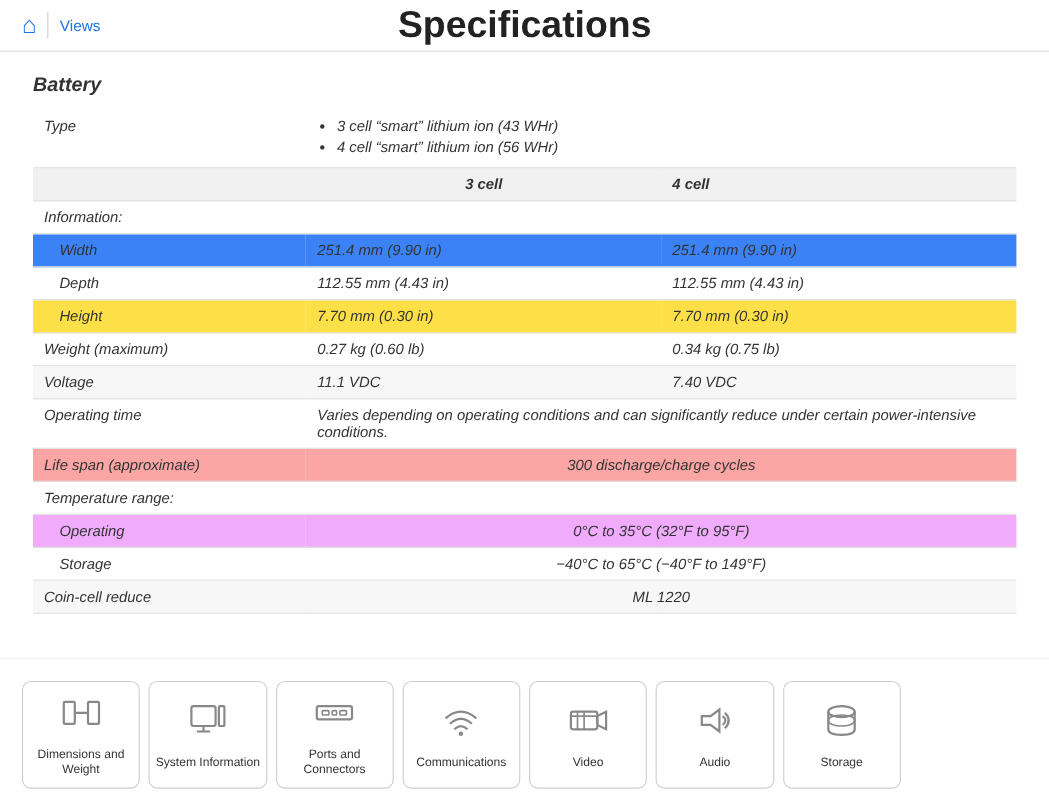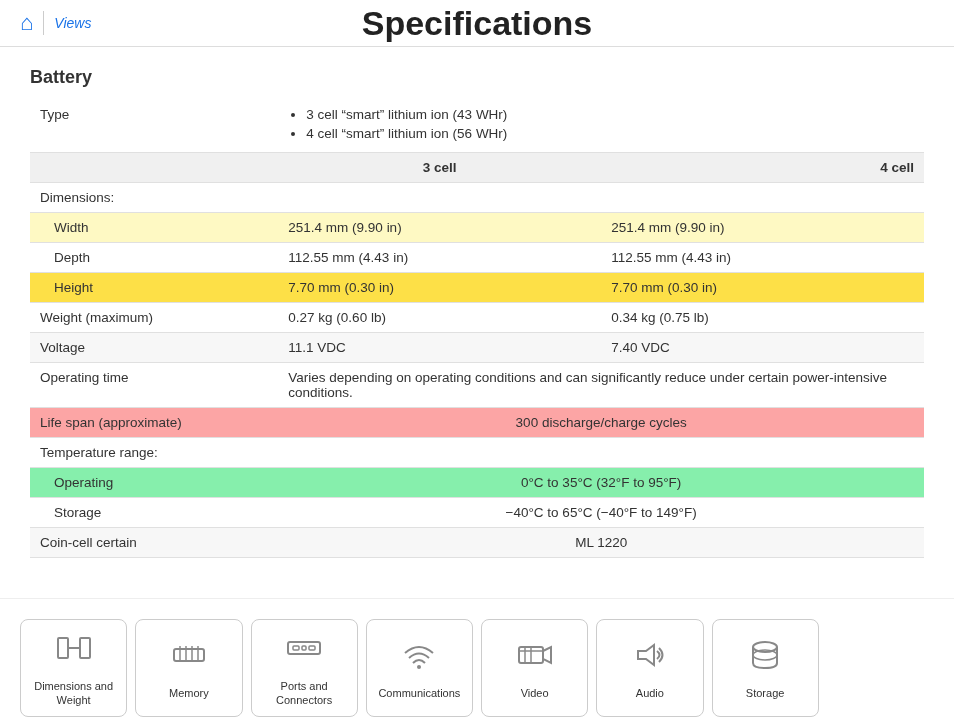--- a/index.html
+++ b/index.html
@@ -25,34 +25,34 @@
     .divider-v {
       width: 1px;
       height: 24px;
       background: #ccc;
     }
     .views-link {
       color: #1a73e8;
       font-size: 14px;
       cursor: pointer;
       text-decoration: none;
-      font-style: italic;
     }
     .page-title {
       position: absolute;
       left: 50%;
       transform: translateX(-50%);
       font-size: 34px;
       font-weight: bold;
       color: #222;
     }
 
     
     .main {
       padding: 20px 30px;
+      font-style: italic;
     }
 
     .section-title {
       font-size: 18px;
       font-weight: bold;
       margin-bottom: 12px;
     }
 
     
     .spec-table {
@@ -77,21 +77,21 @@
     }
     .spec-table .indent {
       padding-left: 24px;
     }
     .col-3cell {
       text-align: center;
       width: 260px;
       font-weight: bold;
     }
     .col-4cell {
-      text-align: right;
+      text-align: left;
       width: 260px;
       font-weight: bold;
     }
     .val-center {
       text-align: left;
     }
     .bullet-list {
       list-style: disc;
       padding-left: 18px;
     }
@@ -168,24 +168,24 @@
         </td>
       </tr>
 
       <tr class="header-row">
         <td class="label-col"></td>
         <td class="col-3cell">3 cell</td>
         <td class="col-4cell">4 cell</td>
       </tr>
 
       <tr>
-        <td class="label-col" colspan="3">Dimensions:</td>
-      </tr>
-
-      <tr style="background:#fef9c3">
+        <td class="label-col" colspan="3">Information:</td>
+      </tr>
+
+      <tr style="background:#3b82f6">
         <td class="label-col indent">Width</td>
         <td class="val-center">251.4 mm (9.90 in)</td>
         <td class="val-center">251.4 mm (9.90 in)</td>
       </tr>
 
       <tr>
         <td class="label-col indent">Depth</td>
         <td class="val-center">112.55 mm (4.43 in)</td>
         <td class="val-center">112.55 mm (4.43 in)</td>
       </tr>
@@ -215,64 +215,59 @@
 
       <tr style="background:#fca5a5">
         <td class="label-col">Life span (approximate)</td>
         <td colspan="2" class="span-full">300 discharge/charge cycles</td>
       </tr>
 
       <tr>
         <td class="label-col" colspan="3">Temperature range:</td>
       </tr>
 
-      <tr style="background:#86efac">
+      <tr style="background:#f0abfc">
         <td class="label-col indent">Operating</td>
         <td colspan="2" class="span-full">0°C to 35°C (32°F to 95°F)</td>
       </tr>
 
       <tr>
         <td class="label-col indent">Storage</td>
         <td colspan="2" class="span-full">−40°C to 65°C (−40°F to 149°F)</td>
       </tr>
 
       <tr style="background:#f7f7f7">
-        <td class="label-col">Coin-cell certain</td>
+        <td class="label-col">Coin-cell reduce</td>
         <td colspan="2" class="span-full">ML 1220</td>
       </tr>
     </tbody>
   </table>
 </div>
 
 <div class="nav-grid">
   <div class="nav-item">
     <span class="nav-icon">
       <svg width="36" height="36" viewBox="0 0 36 36" fill="none">
           <rect x="2" y="8" width="10" height="20" rx="1" stroke="#888" stroke-width="2"></rect>
           <rect x="24" y="8" width="10" height="20" rx="1" stroke="#888" stroke-width="2"></rect>
           <line x1="12" y1="18" x2="24" y2="18" stroke="#888" stroke-width="2"></line>
         </svg>
     </span>
     <span class="nav-label">Dimensions and Weight</span>
   </div>
   <div class="nav-item">
     <span class="nav-icon">
       <svg width="36" height="36" viewBox="0 0 36 36" fill="none">
-          <rect x="3" y="12" width="30" height="12" rx="2" stroke="#888" stroke-width="2"></rect>
-          <line x1="9" y1="12" x2="9" y2="24" stroke="#888" stroke-width="1.5"></line>
-          <line x1="15" y1="12" x2="15" y2="24" stroke="#888" stroke-width="1.5"></line>
-          <line x1="21" y1="12" x2="21" y2="24" stroke="#888" stroke-width="1.5"></line>
-          <line x1="27" y1="12" x2="27" y2="24" stroke="#888" stroke-width="1.5"></line>
-          <line x1="9" y1="9" x2="9" y2="12" stroke="#888" stroke-width="1.5"></line>
-          <line x1="15" y1="9" x2="15" y2="12" stroke="#888" stroke-width="1.5"></line>
-          <line x1="21" y1="9" x2="21" y2="12" stroke="#888" stroke-width="1.5"></line>
-          <line x1="27" y1="9" x2="27" y2="12" stroke="#888" stroke-width="1.5"></line>
-        </svg>
-    </span>
-    <span class="nav-label">Memory</span>
+          <rect x="3" y="5" width="22" height="18" rx="2" stroke="#888" stroke-width="2"></rect>
+          <line x1="14" y1="23" x2="14" y2="28" stroke="#888" stroke-width="2"></line>
+          <line x1="8" y1="28" x2="20" y2="28" stroke="#888" stroke-width="2"></line>
+          <rect x="28" y="5" width="5" height="18" rx="1" stroke="#888" stroke-width="2"></rect>
+        </svg>
+    </span>
+    <span class="nav-label">System Information</span>
   </div>
   <div class="nav-item">
     <span class="nav-icon">
       <svg width="36" height="36" viewBox="0 0 36 36" fill="none">
           <rect x="2" y="12" width="32" height="12" rx="2" stroke="#888" stroke-width="2"></rect>
           <rect x="7" y="16" width="6" height="4" rx="1" stroke="#888" stroke-width="1.5"></rect>
           <rect x="16" y="16" width="4" height="4" rx="1" stroke="#888" stroke-width="1.5"></rect>
           <rect x="23" y="16" width="6" height="4" rx="1" stroke="#888" stroke-width="1.5"></rect>
         </svg>
     </span>

